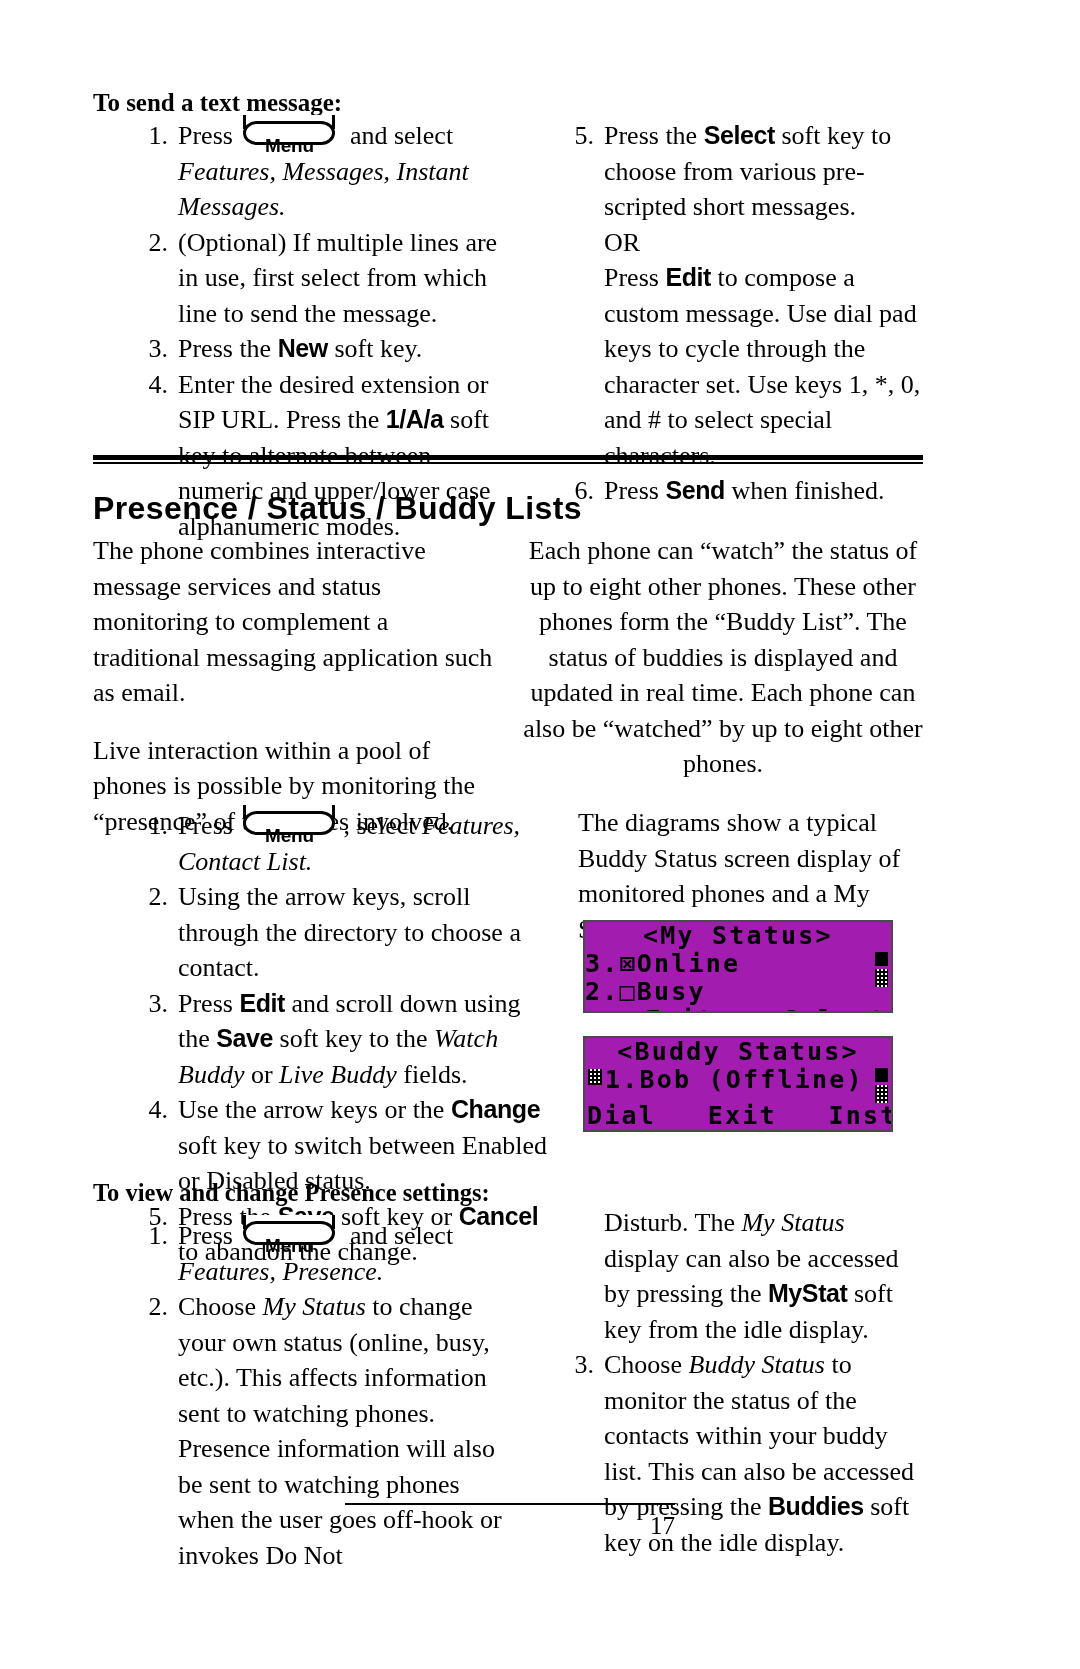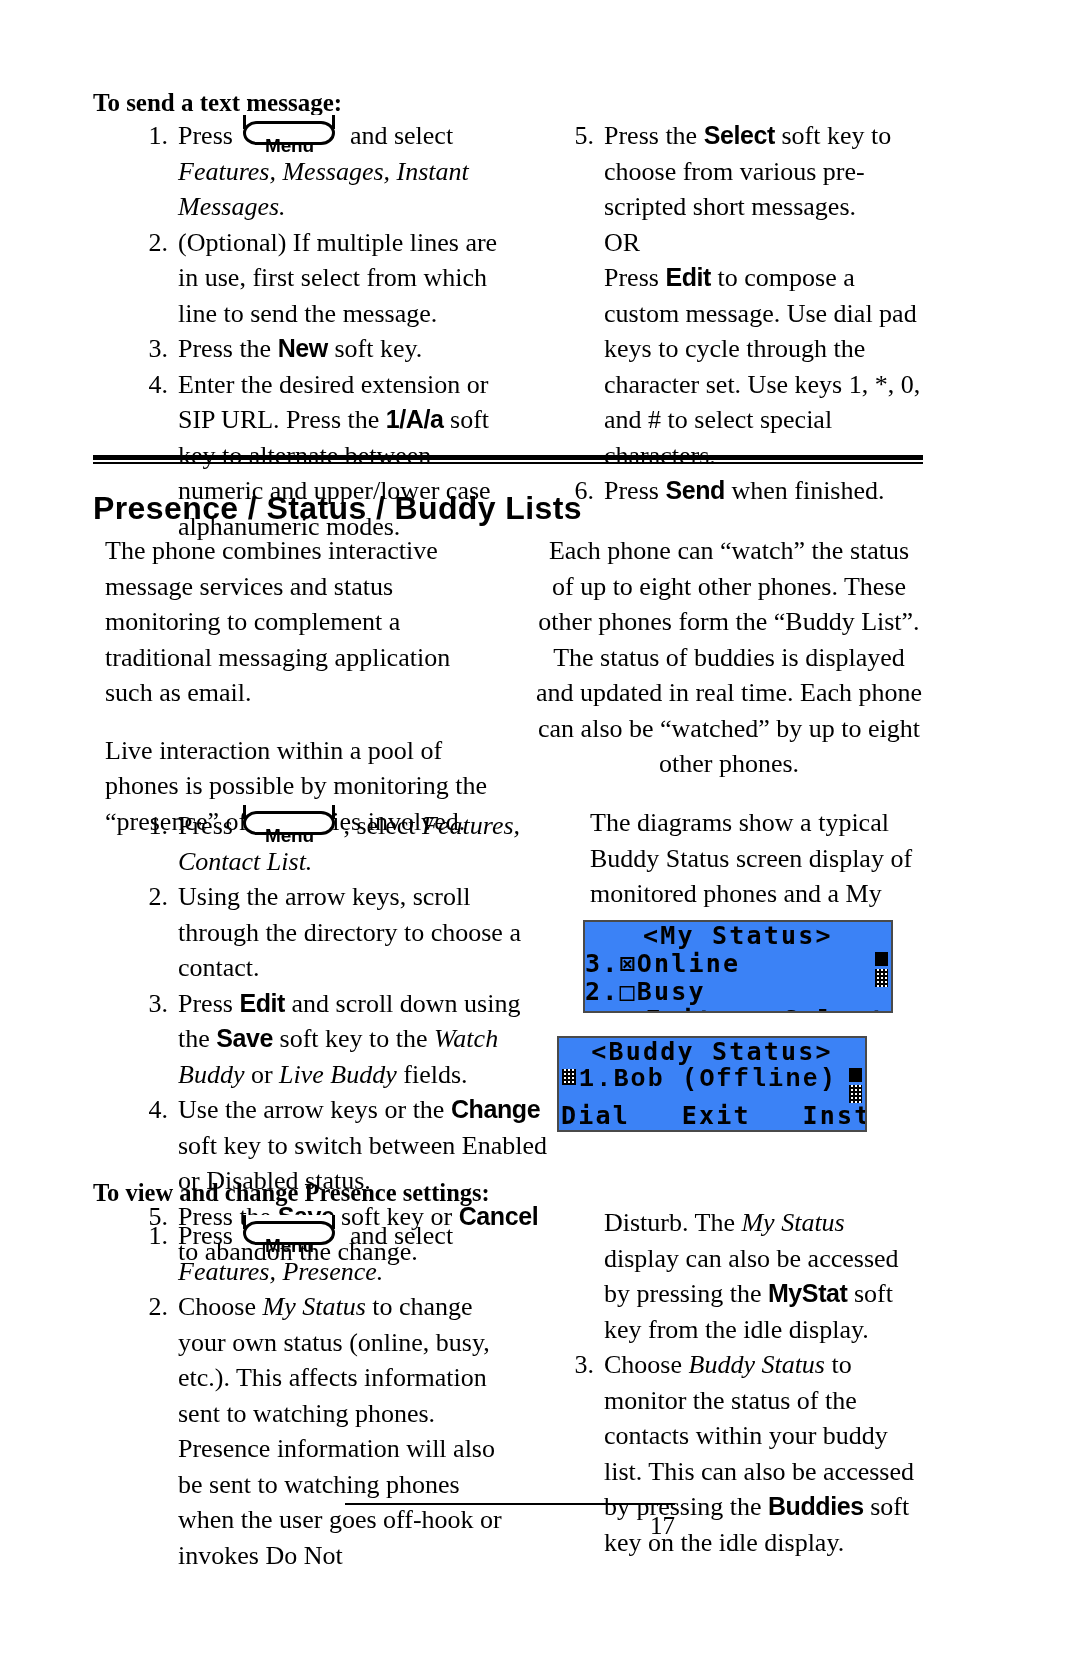--- a/index.html
+++ b/index.html
@@ -116,38 +116,38 @@
     position: absolute;
     font-family: "Liberation Sans Narrow", "Liberation Sans", sans-serif;
     font-weight: bold;
     font-stretch: condensed;
     font-size: 32px;
     letter-spacing: 0.4px;
     white-space: nowrap;
   }
 
   p.body {
-    margin: 0 0 22px 12px;
+    margin: 0 0 22px 0;
     font-size: 26px;
     line-height: 35.5px;
   }
 
   .sub-head {
     position: absolute;
     font-weight: bold;
     font-size: 24.5px;
     line-height: 30px;
     white-space: nowrap;
   }
 
   
   .lcd {
     position: absolute;
     border: 2px solid #4a4a4a;
-    background: #3b82f6;
+    background: #a21caf;
     box-sizing: border-box;
     font-family: "DejaVu Sans Mono", "Liberation Mono", monospace;
     font-weight: bold;
     font-size: 25px;
     line-height: 28px;
     letter-spacing: 2.2px;
     overflow: hidden;
   }
   .lcd .row {
     position: relative;
@@ -238,23 +238,23 @@
   <div class="lcd" style="left:583px; top:920px; width:310px; height:93px;">
     <div class="row center">&lt;My Status&gt;</div>
     <div class="row">3.⊠Online</div>
     <div class="row">2.□Busy</div>
     <div class="row" style="text-align:right; padding-right:4px;">Exit    Select</div>
 
     <div class="blk-solid" style="right:3px; top:30px; width:13px; height:14px;"></div>
     <div class="dither" style="right:3px; top:47px; width:13px; height:18px;"></div>
   </div>
 
-  <div class="lcd" style="left:557px; top:1036px; width:310px; height:96px;">
+  <div class="lcd" style="left:583px; top:1036px; width:310px; height:96px;">
     <div class="row center">&lt;Buddy Status&gt;</div>
-    <div class="row" style="padding-left:20px;font-family:Liberation Mono, monospace;">1.Bob (Offline)</div>
+    <div class="row" style="padding-left:20px;">1.Bob (Offline)</div>
     <div class="row" style="height:8px;"></div>
     <div class="row" style="padding-left:2px;">Dial   Exit   InstMsg</div>
     <div class="dither" style="left:3px; top:31px; width:14px; height:16px;"></div>
     <div class="blk-solid" style="right:3px; top:30px; width:13px; height:14px;"></div>
     <div class="dither" style="right:3px; top:47px; width:13px; height:18px;"></div>
   </div>
 
   <div class="sub-head" style="left:93px; top:1178px;">To view and change Presence settings:</div>
 
   <div class="col" id="presence-left" style="left:130px; top:1218px; width:372px;">

